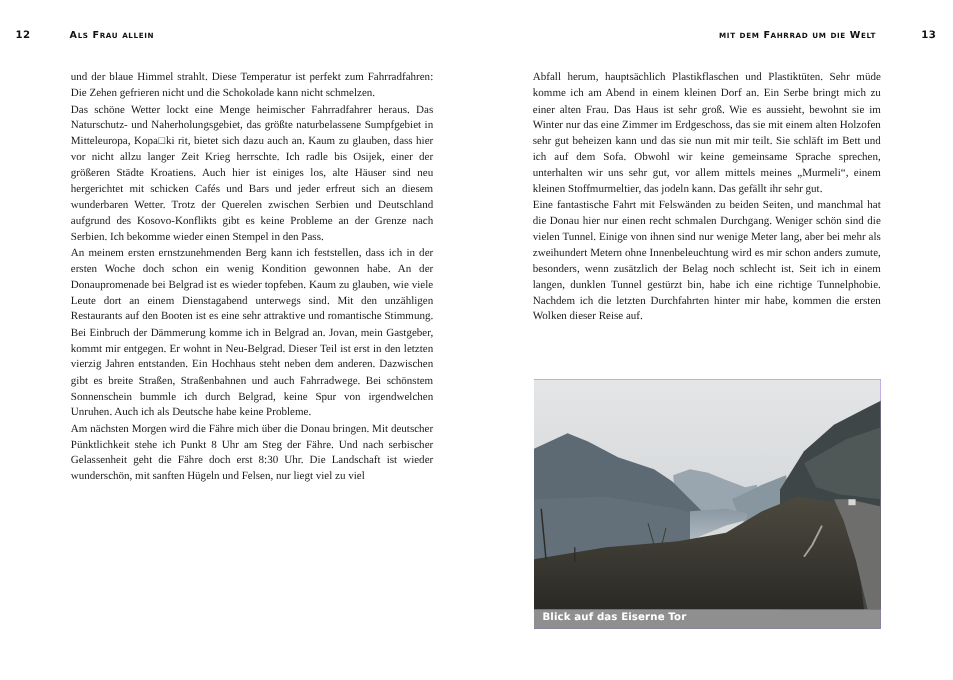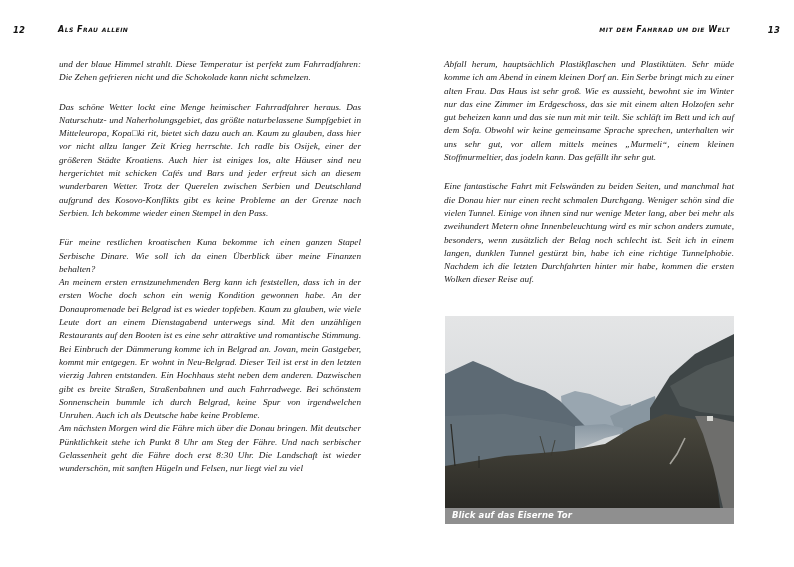--- a/index.html
+++ b/index.html
@@ -1,20 +1,20 @@
 <!DOCTYPE html>
 <html><head>
   <meta charset="utf-8">
   <style>
     html, body { margin: 0; padding: 0; }
     body {
       width: 794px; height: 567px; background: #ffffff; position: relative; overflow: hidden;
       font-family: "Liberation Serif", serif; color: #1a1a1a;
     }
-    .page { position: absolute; top: 0; height: 567px; width: 397px; font-style: italic; }
+    .page { position: absolute; top: 0; height: 567px; width: 397px; }
     .page-left { left: 0; }
     .page-right { left: 397px; }
 
     .page-num {
       position: absolute; top: 25px; font-family: "DejaVu Sans", sans-serif;
       font-size: 8.5px; font-weight: bold; color: #111; letter-spacing: 0.2px;
     }
     .running-head {
       position: absolute; top: 25px; font-family: "DejaVu Sans", sans-serif;
       font-size: 8px; font-weight: bold; color: #111; font-variant: small-caps; letter-spacing: 0.5px;
@@ -24,21 +24,21 @@
     .page-right .page-num { right: 14px; }
     .page-right .running-head { right: 64px; text-align: right; }
 
     .text-col {
       position: absolute; font-size: 9.2px; line-height: 13.3px; text-align: justify;
       hyphens: manual;
     }
     .page-left .text-col { left: 59px; top: 58px; width: 302px; }
     .page-right .text-col { left: 47px; top: 58px; width: 290px; }
     .text-col p { margin: 0; }
-    .text-col p.gap { margin-top: 16px; }
+    .text-col p.gap { margin-top: 0; }
 
     .figure {
       position: absolute; left: 48px; top: 316px; width: 289px; height: 208px;
       background: #6d28d9;
     }
     .photo { position: absolute; left: 0; top: 0; width: 289px; height: 192px; display: block; }
     .caption-bar {
       position: absolute; left: 0; top: 192px; width: 289px; height: 16px; background: #8f8f8f;
     }
     .caption {
@@ -48,21 +48,20 @@
   </style>
 </head>
 <body>
 
 <div class="page page-left">
   <div class="page-num">12</div>
   <div class="running-head">Als Frau allein</div>
   <div class="text-col">
     <p>und der blaue Himmel strahlt. Diese Temperatur ist perfekt zum Fahrradfah­ren: Die Zehen gefrieren nicht und die Schokolade kann nicht schmelzen.</p>
     <p class="gap">Das schöne Wetter lockt eine Menge heimischer Fahrradfahrer heraus. Das Naturschutz- und Naherholungsgebiet, das größte naturbelassene Sumpfge­biet in Mitteleuropa, Kopa□ki rit, bietet sich dazu auch an. Kaum zu glau­ben, dass hier vor nicht allzu langer Zeit Krieg herrschte. Ich radle bis Osijek, einer der größeren Städte Kroatiens. Auch hier ist einiges los, alte Häuser sind neu hergerichtet mit schicken Cafés und Bars und jeder erfreut sich an diesem wunderbaren Wetter. Trotz der Querelen zwischen Serbien und Deutschland aufgrund des Kosovo-Konflikts gibt es keine Probleme an der Grenze nach Serbien. Ich bekomme wieder einen Stempel in den Pass.</p>
-    <p class="gap">Für meine restlichen kroatischen Kuna bekomme ich einen ganzen Stapel Serbische Dinare. Wie soll ich da einen Überblick über meine Finanzen behalten?</p>
     <p>An meinem ersten ernstzunehmenden Berg kann ich feststellen, dass ich in der ersten Woche doch schon ein wenig Kondition gewonnen habe. An der Donaupromenade bei Belgrad ist es wieder topfeben. Kaum zu glauben, wie viele Leute dort an einem Dienstagabend unterwegs sind. Mit den unzähli­gen Restaurants auf den Booten ist es eine sehr attraktive und romantische Stimmung. Bei Einbruch der Dämmerung komme ich in Belgrad an. Jovan, mein Gastgeber, kommt mir entgegen. Er wohnt in Neu-Belgrad. Dieser Teil ist erst in den letzten vierzig Jahren entstanden. Ein Hochhaus steht neben dem anderen. Dazwischen gibt es breite Straßen, Straßenbahnen und auch Fahrradwege. Bei schönstem Sonnenschein bummle ich durch Belgrad, keine Spur von irgendwelchen Unruhen. Auch ich als Deutsche habe keine Pro­bleme.</p>
     <p>Am nächsten Morgen wird die Fähre mich über die Donau bringen. Mit deutscher Pünktlichkeit stehe ich Punkt 8 Uhr am Steg der Fähre. Und nach serbischer Gelassenheit geht die Fähre doch erst 8:30 Uhr. Die Landschaft ist wieder wunderschön, mit sanften Hügeln und Felsen, nur liegt viel zu viel</p>
   </div>
 </div>
 
 <div class="page page-right">
   <div class="running-head">mit dem Fahrrad um die Welt</div>
   <div class="page-num">13</div>
   <div class="text-col">
     <p>Abfall herum, hauptsächlich Plastikflaschen und Plastiktüten. Sehr müde komme ich am Abend in einem kleinen Dorf an. Ein Serbe bringt mich zu einer alten Frau. Das Haus ist sehr groß. Wie es aussieht, bewohnt sie im Winter nur das eine Zimmer im Erdgeschoss, das sie mit einem alten Holz­ofen sehr gut beheizen kann und das sie nun mit mir teilt. Sie schläft im Bett und ich auf dem Sofa. Obwohl wir keine gemeinsame Sprache sprechen, unterhalten wir uns sehr gut, vor allem mittels meines „Murmeli“, einem kleinen Stoffmurmeltier, das jodeln kann. Das gefällt ihr sehr gut.</p>

